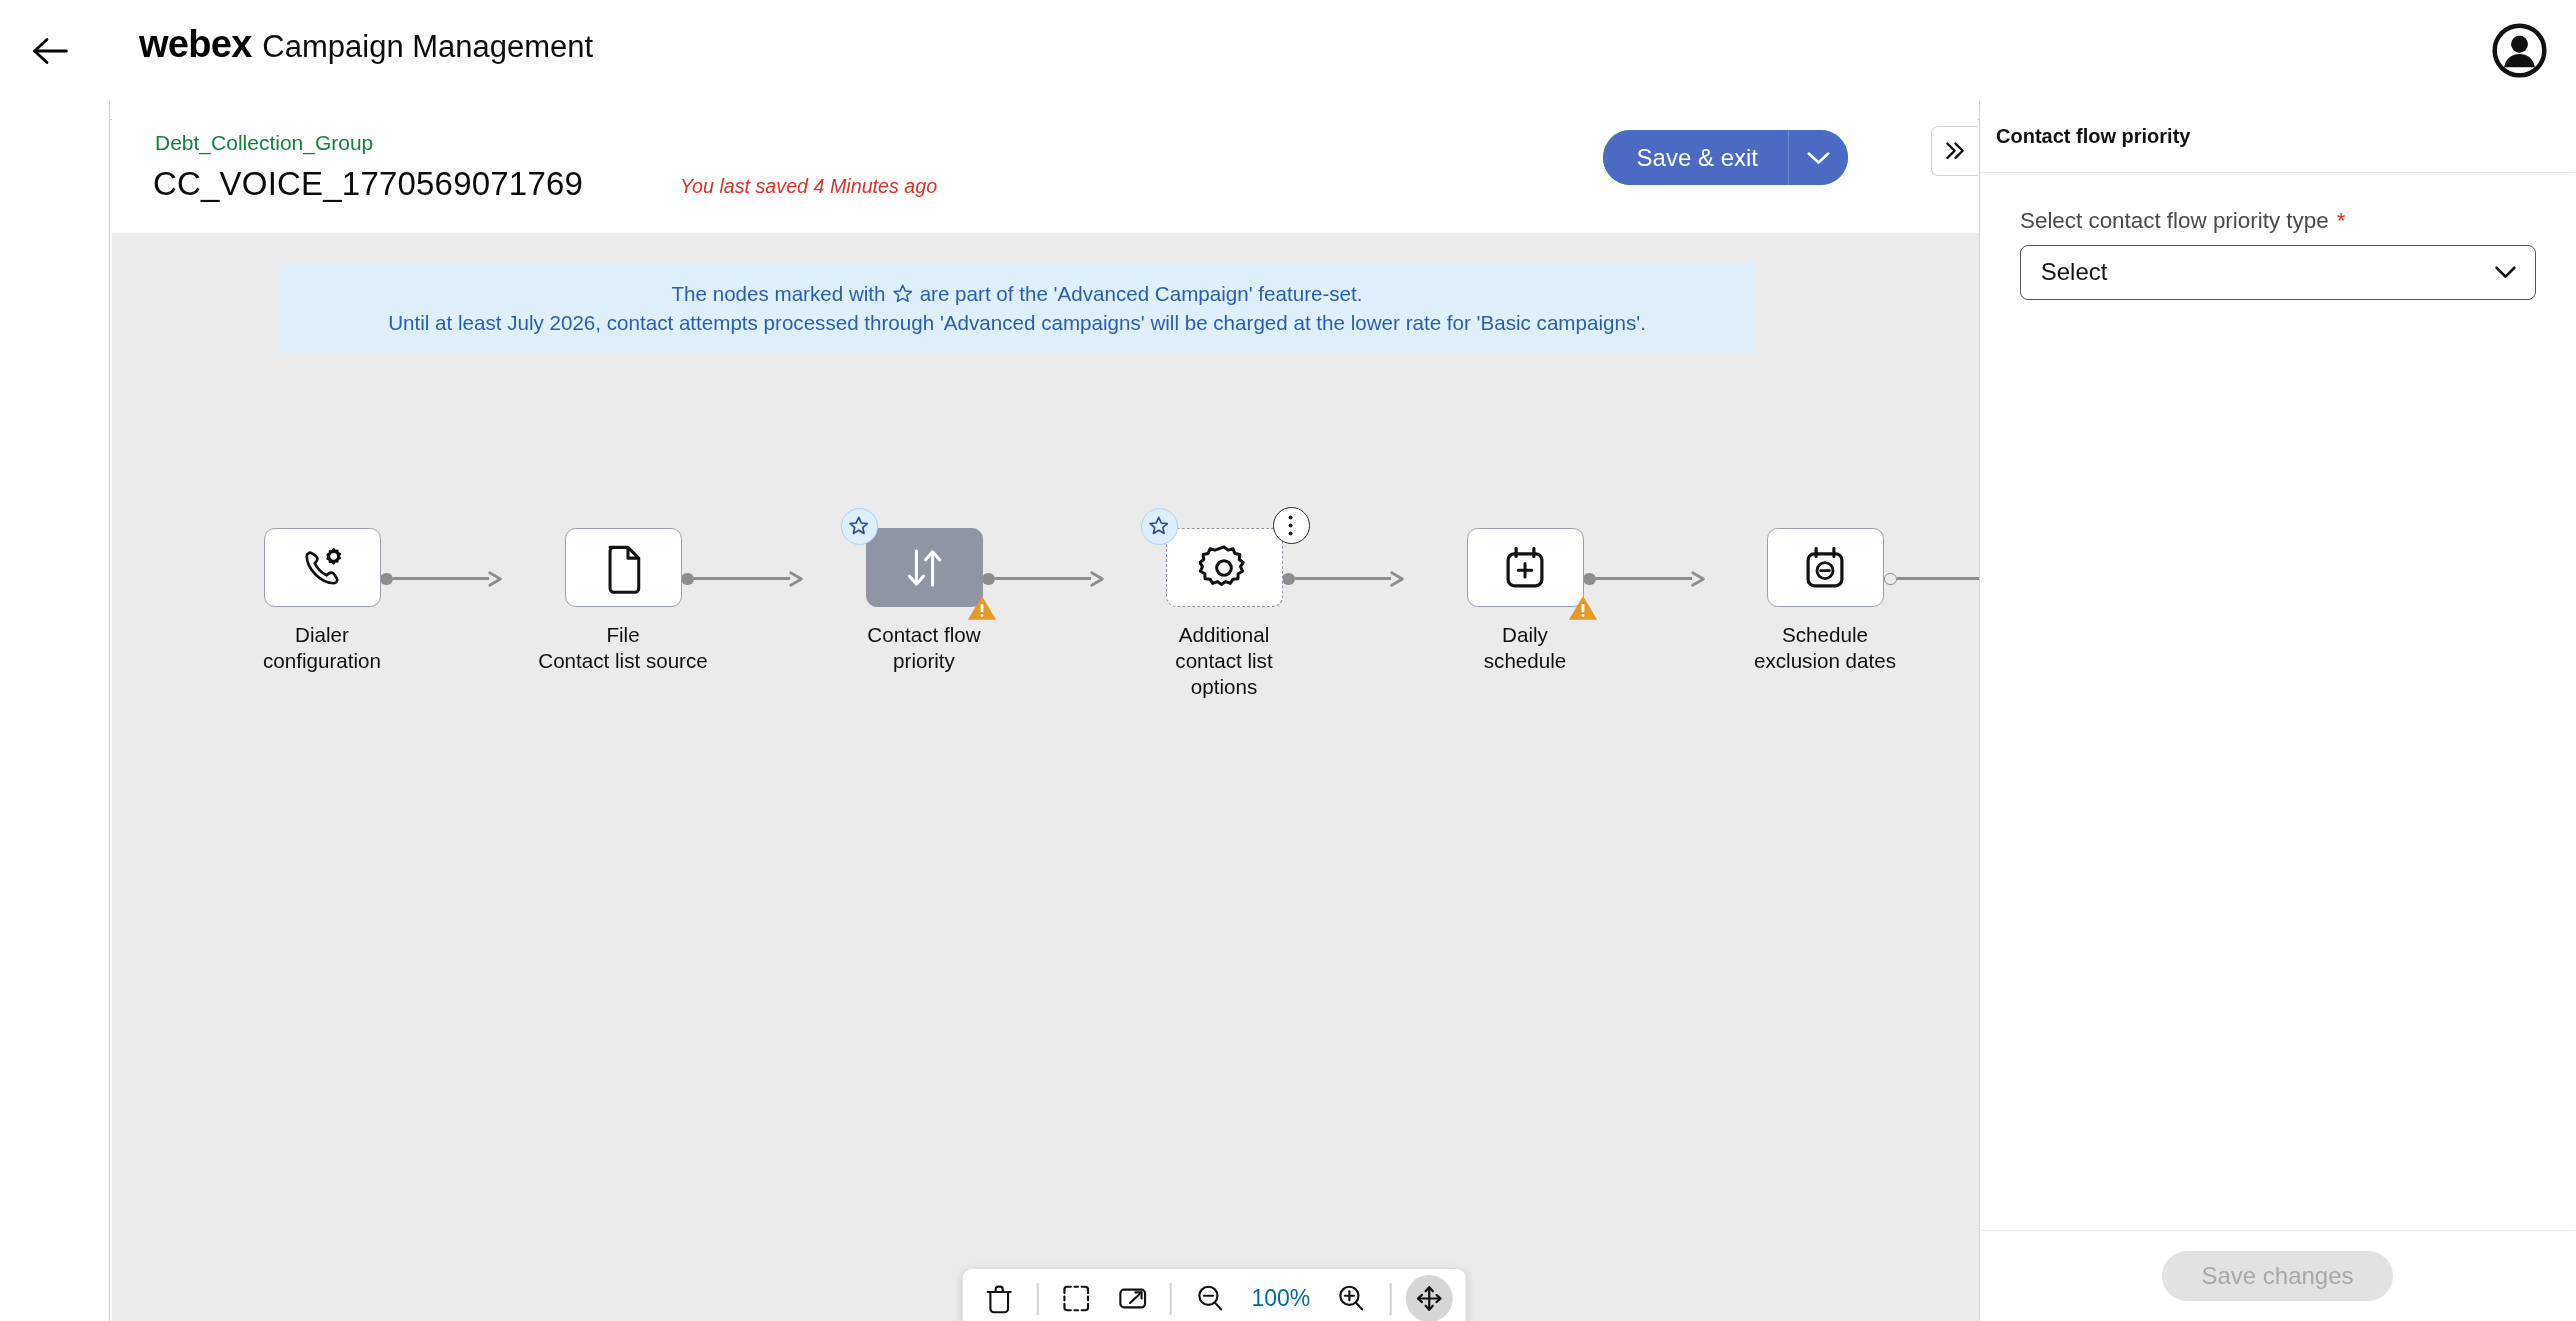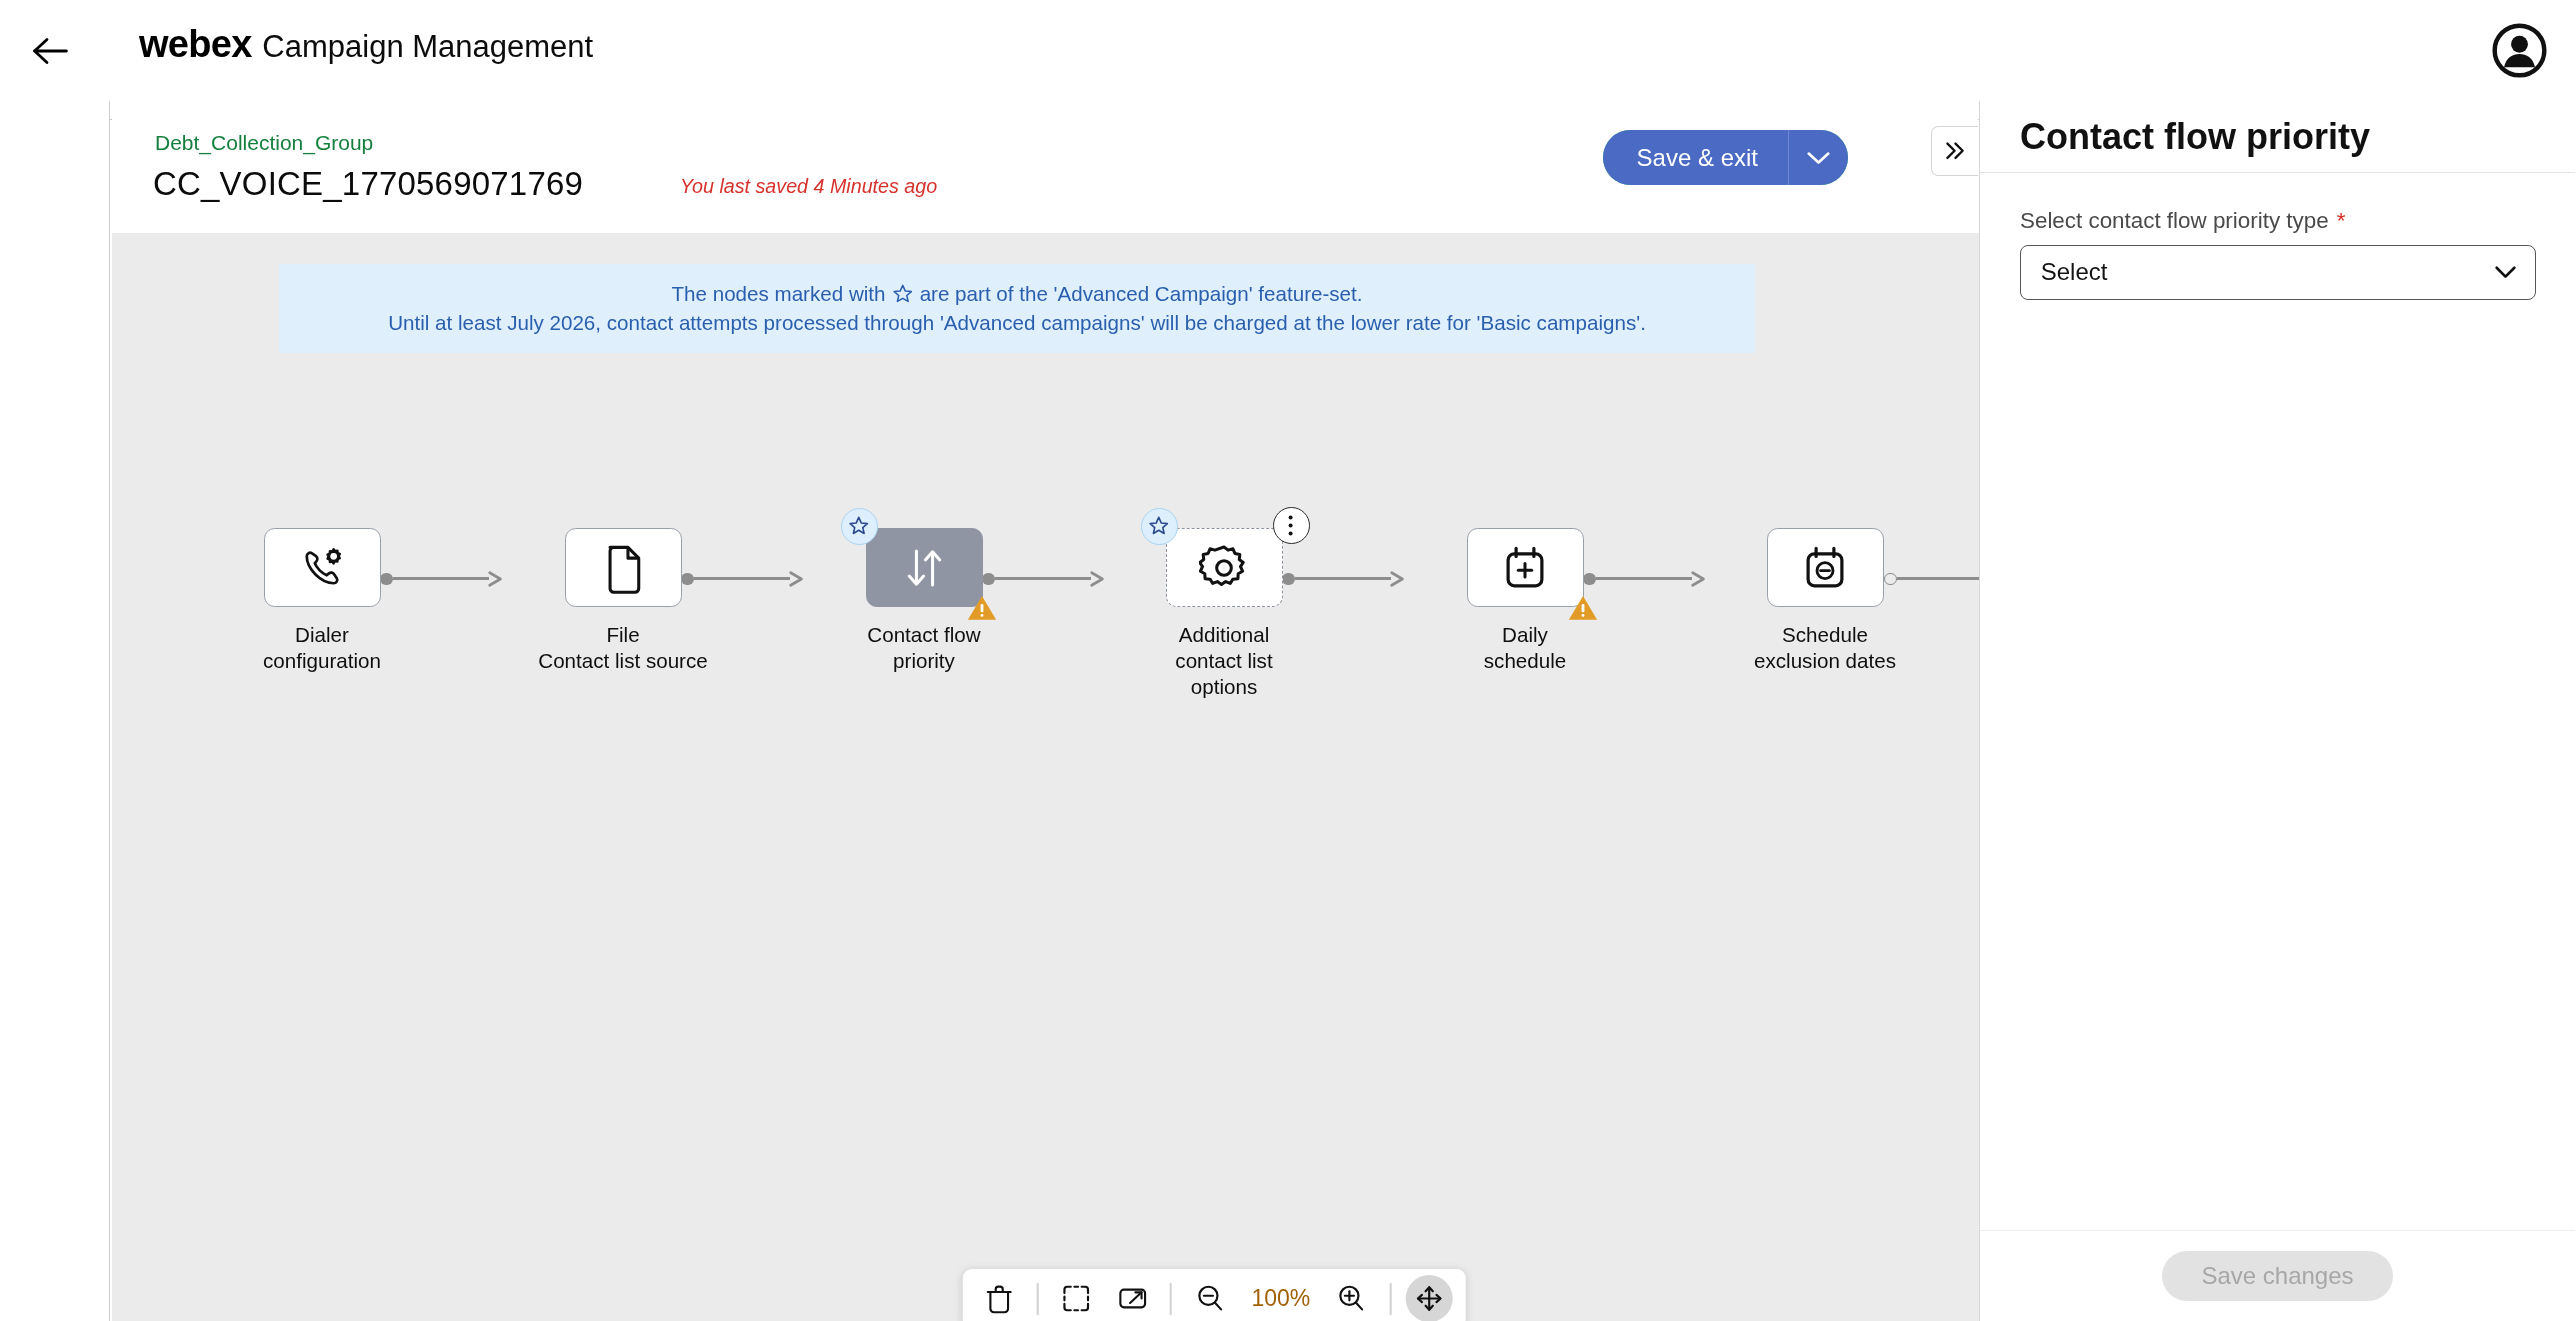--- a/index.html
+++ b/index.html
@@ -145,34 +145,34 @@
     box-shadow: 0 1.8px 9px rgba(0,0,0,0.14);
     display: flex; align-items: center; padding: 0 12.5px; gap: 9px;
   }
   .tb-btn {
     width: 47px; height: 47px; display: flex; align-items: center;
     justify-content: center; cursor: pointer; border-radius: 50%;
   }
   .tb-btn.active { background: #d6d6d6; }
   .tb-div { width: 1.8px; height: 32px; background: #d2d2d2; margin: 0 5.4px; }
   .tb-zoom {
-    font-size: 23px; color: #a16207; padding: 0 9px; cursor: pointer;
+    font-size: 23px; color: #0369a1; padding: 0 9px; cursor: pointer;
   }
 
   
   .side-panel {
     position: absolute; left: 1979px; top: 101px; width: 597px; height: 1220px;
     background: #ffffff; border-left: 1.8px solid #d7d7d7;
   }
   .sp-header {
     position: absolute; left: 0; top: 0; width: 595px; height: 72px;
     border-bottom: 1.8px solid #e4e4e4;
     display: flex; align-items: center;
   }
-  .sp-title { margin-left: 40px; font-size: 36px; font-weight: 700; color: #111; }
+  .sp-title { margin-left: 16px; font-size: 20px; font-weight: 700; color: #111; }
   .sp-body { position: absolute; left: 0; top: 73px; width: 595px; padding: 34px 40px 0 40px; }
   .sp-field-label {
     font-size: 22.4px; color: #4a4a4a; margin-bottom: 10.7px;
     display: flex; align-items: center; gap: 8px;
   }
   .req-star { color: #d62d20; font-size: 22.4px; }
   .sp-select {
     width: 516px; height: 55px; border: 1.8px solid #555; border-radius: 8px;
     background: #fff; display: flex; align-items: center; justify-content: space-between;
     padding: 0 18px 0 19.7px; font-size: 24px; color: #141414; cursor: pointer;

